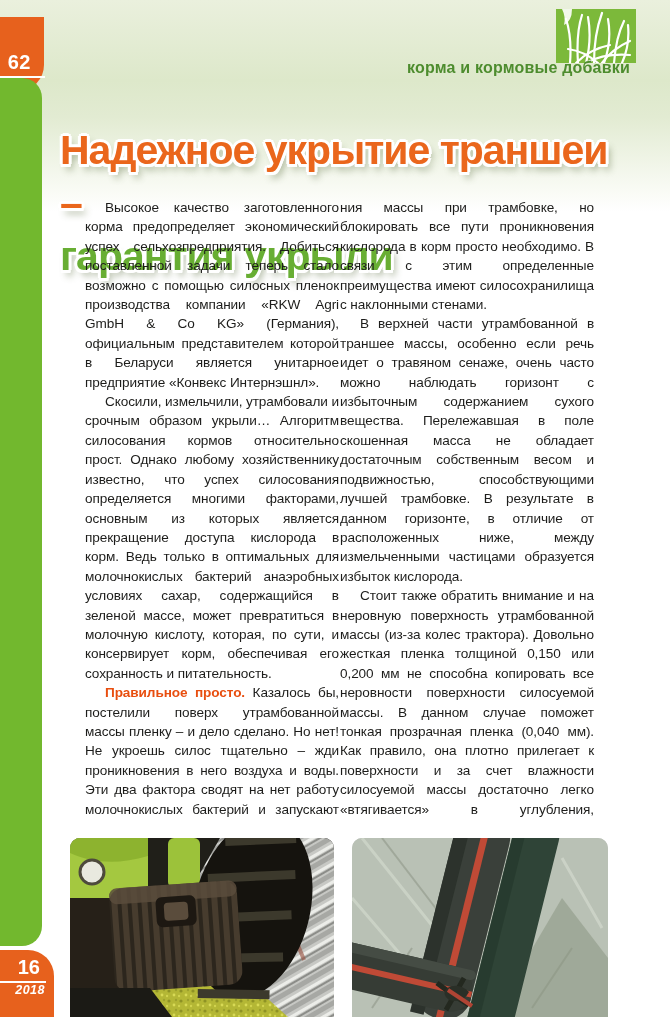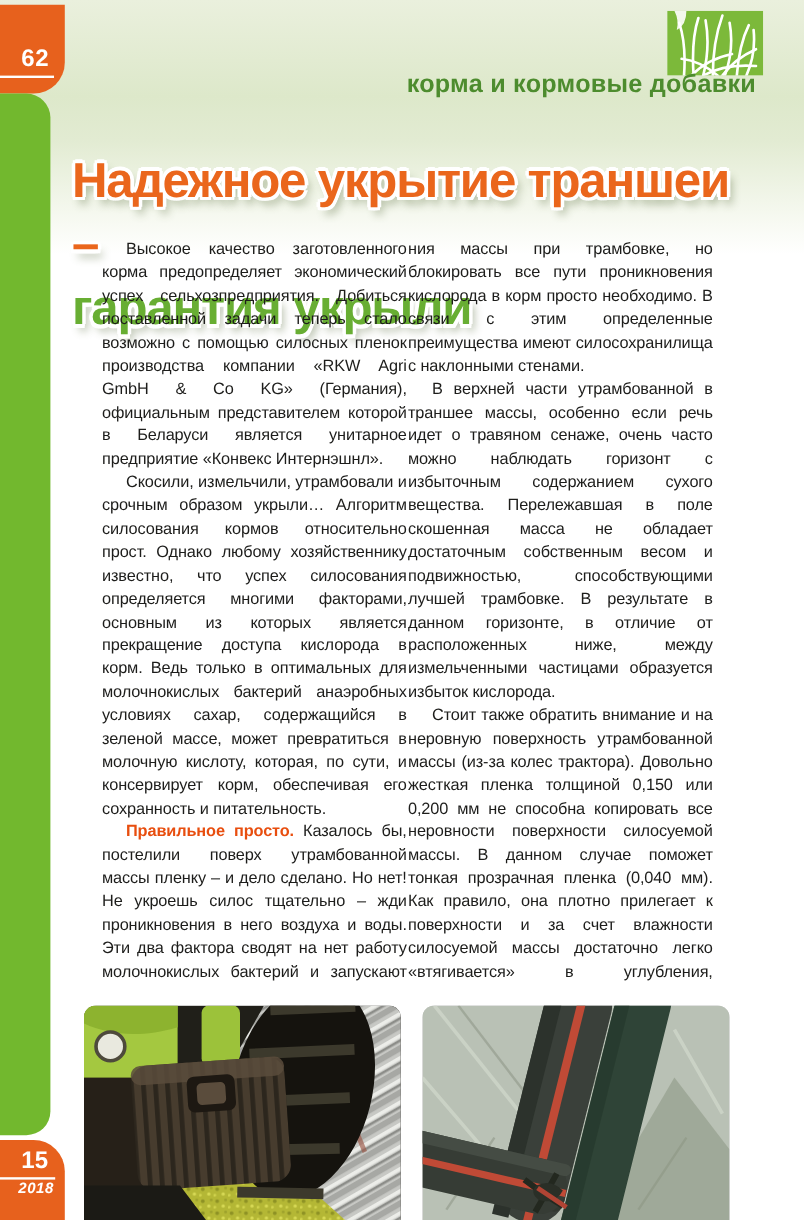--- a/index.html
+++ b/index.html
@@ -8,21 +8,21 @@
     background:#ffffff;overflow:hidden;
     font-family:"Liberation Sans",sans-serif;
   }
   
   .header-bg{
     position:absolute;left:0;top:0;width:670px;height:212px;
     background:linear-gradient(180deg,#eaf0dd 0%,#dde8ca 38%,#e2ebd2 55%,#f8faf3 88%,#ffffff 100%);
   }
   
   .tab-top{
-    position:absolute;left:0;top:4px;width:54px;height:74px;
+    position:absolute;left:0;top:17px;width:44px;height:74px;
     background:#e7611d;border-radius:0 0 26px 0;z-index:3;
   }
   .page-num{
     position:absolute;top:34px;right:13px;color:#fff;
     font-size:20px;font-weight:bold;letter-spacing:.5px;
   }
   .page-num-rule{position:absolute;top:59px;left:0;width:45px;height:2px;background:#fff;}
   .side-strip{
     position:absolute;left:0;top:78px;width:42px;height:868px;
     background:#72b82e;border-radius:0 20px 20px 0;z-index:3;
@@ -37,21 +37,21 @@
   }
   .issue-rule{position:absolute;top:31px;left:0;width:46px;height:2px;background:#fff;}
   .issue-year{
     position:absolute;top:33px;right:9px;color:#fff;
     font-size:12.5px;font-weight:bold;letter-spacing:.5px;font-style:italic;
   }
   
   .logo{position:absolute;top:9px;right:34px;width:80px;height:54px;z-index:2;}
   .section-label{
     position:absolute;top:59px;right:40px;z-index:2;
-    color:#4d8c2e;font-size:21px;font-weight:bold;letter-spacing:.2px;
+    color:#4d8c2e;font-size:16px;font-weight:bold;letter-spacing:.2px;
   }
   
   .title{
     position:absolute;top:97px;left:60px;right:42px;z-index:2;
     font-weight:bold;font-size:41px;line-height:53px;
     letter-spacing:-1px;
   }
   .title span{display:block;
     text-shadow:
       -2px -2px 0 #fff, 2px -2px 0 #fff, -2px 2px 0 #fff, 2px 2px 0 #fff,
@@ -88,21 +88,21 @@
 <div class="page">
 
   <div class="header-bg"></div>
 
   <div class="tab-top">
     <div class="page-num">62</div>
     <div class="page-num-rule"></div>
   </div>
   <div class="side-strip"></div>
   <div class="tab-bottom">
-    <div class="issue-num">15</div>
+    <div class="issue-num">16</div>
     <div class="issue-rule"></div>
     <div class="issue-year">2018</div>
   </div>
 
   <div class="logo">
     <svg viewBox="0 0 80 54" preserveAspectRatio="none">
       <rect width="80" height="54" fill="#7cb93a"></rect>
       <path d="M6,0 q4,8 2,16 q8,-4 8,-16" fill="#ffffff" opacity=".9"></path>
       <g stroke="#ffffff" stroke-width="2.2" fill="none" stroke-linecap="round">
         <path d="M14,54 q2,-26 -4,-44"></path>

